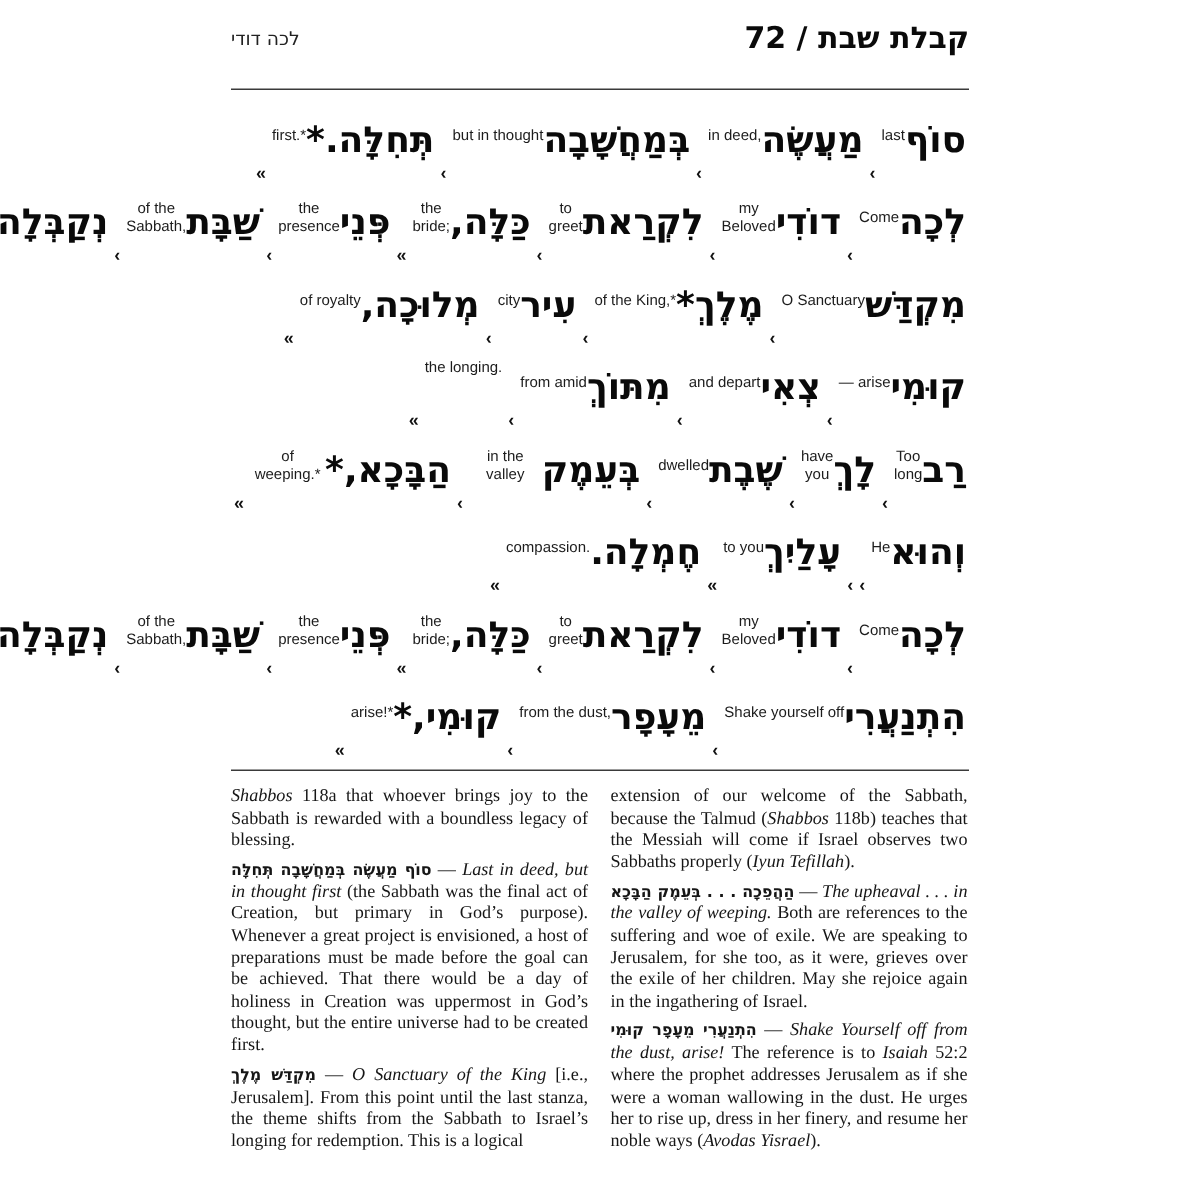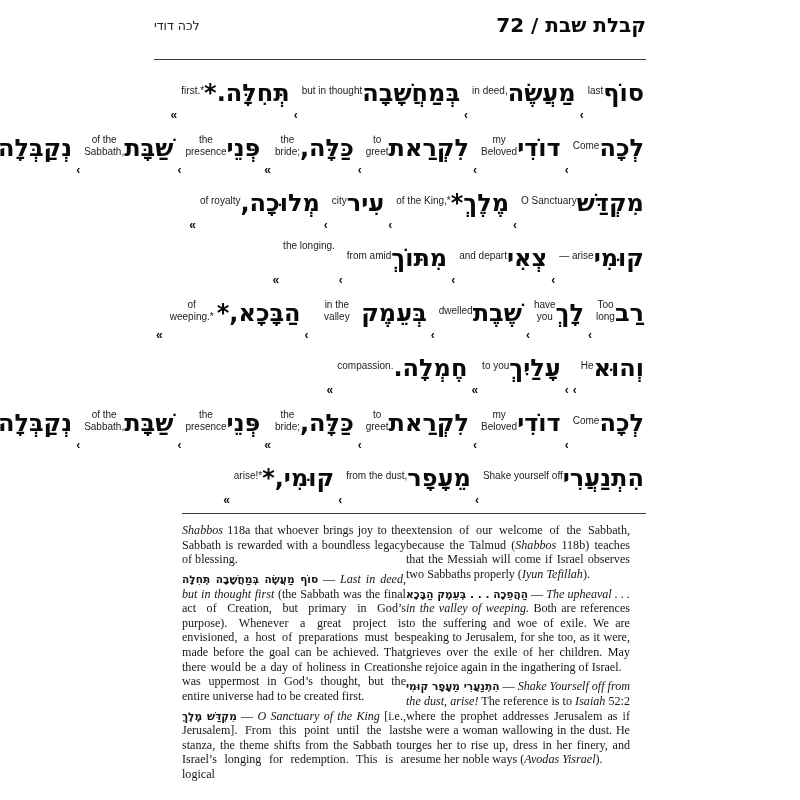--- a/index.html
+++ b/index.html
@@ -33,21 +33,21 @@
     font-family:"Liberation Sans",sans-serif;font-size:10px;line-height:12px;
     text-align:center;white-space:pre-line;margin-top:2px;color:#1c1c1c;
   }
   .sep{
     direction:ltr;unicode-bidi:isolate;
     margin-top:36px;font-family:"Liberation Sans",sans-serif;font-size:12px;
     font-weight:bold;line-height:12px;padding:0 2px;color:#111;
   }
   .commentary{
     margin-top:4px;border-top:1.6px solid #3a3a3a;padding-top:9px;
-    display:flex;margin-left:28px;
+    display:flex;gap:15px;
   }
   .col{
     width:calc(50% - 8px);text-align:justify;
     font-size:12.1px;line-height:1.21;color:#161616;
   }
   .col p{margin:0 0 5px 0;}
   .run-i{font-style:italic;}
   .run-he{
     font-family:"DejaVu Sans",sans-serif;font-weight:bold;font-size:10.6px;
     direction:rtl;unicode-bidi:isolate;

